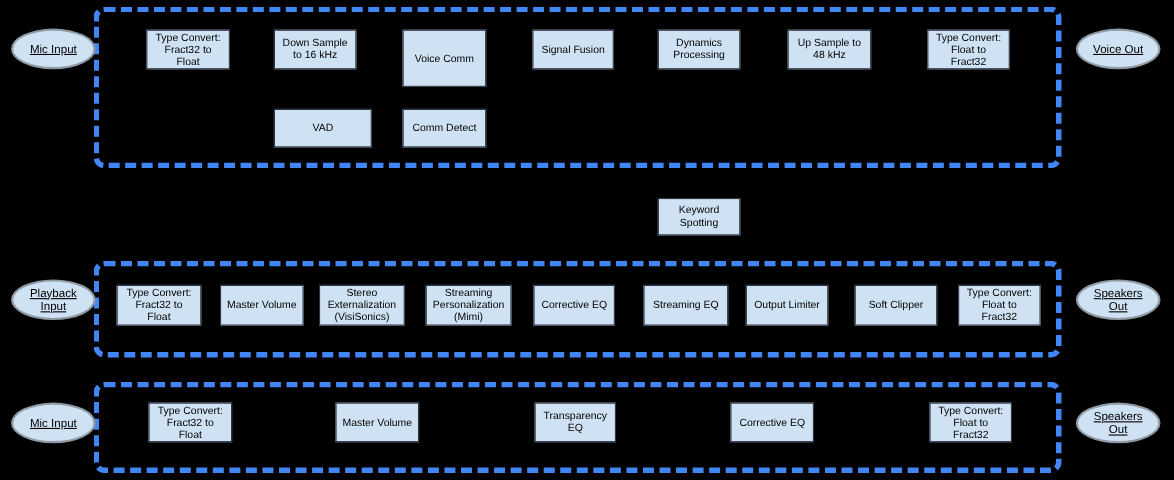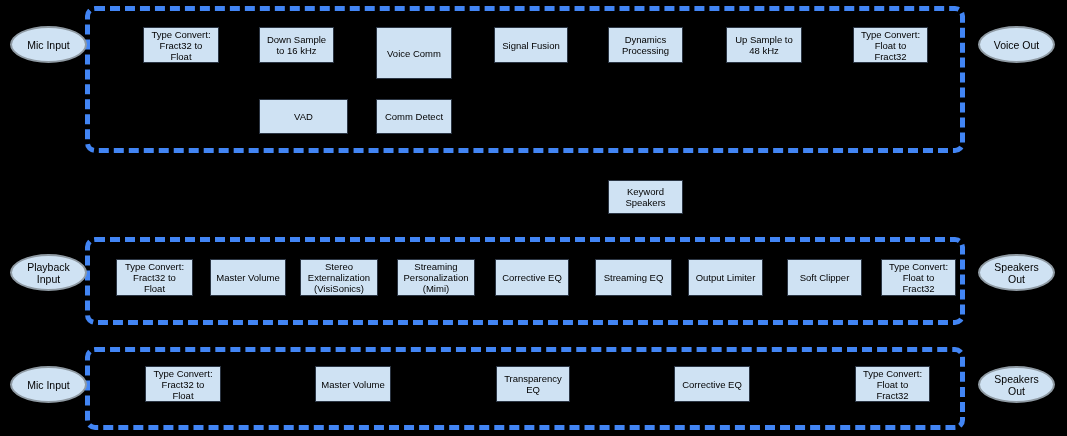--- a/index.html
+++ b/index.html
@@ -20,30 +20,30 @@
     position:absolute;box-sizing:border-box;
     border:5px dashed var(--group-border);
     border-radius:10px;background:transparent;
   }
   .blk{
     position:absolute;box-sizing:border-box;
     background:var(--block-fill);
     border:1px solid var(--block-border);
     color:#000;font-size:9.5px;line-height:11px;
     display:flex;align-items:center;justify-content:center;
-    text-align:center;white-space:pre-line;margin-left:10px;
+    text-align:center;white-space:pre-line;
   }
   .ell{
     position:absolute;box-sizing:border-box;width:77px;height:37px;
     background:var(--ellipse-fill);
     border:2px solid var(--ellipse-border);
     border-radius:50%;
     color:#000;font-size:10.5px;line-height:12px;
     display:flex;align-items:center;justify-content:center;
-    text-align:center;white-space:pre-line;
+    text-align:center;white-space:pre-line;text-decoration:underline;
   }
 </style>
 </head>
 <body>
 
 <div class="stage">
 
   <div class="grp" style="left:85px;top:6px;width:880px;height:147px"></div>
   <div class="grp" style="left:85px;top:237px;width:880px;height:88px"></div>
   <div class="grp" style="left:85px;top:347px;width:880px;height:83px"></div>
@@ -63,21 +63,21 @@
   <div class="blk" style="left:716px;top:27px;width:76px;height:36px">Up Sample to
 48 kHz</div>
   <div class="blk" style="left:843px;top:27px;width:75px;height:36px">Type Convert:
 Float to
 Fract32</div>
 
   <div class="blk" style="left:249px;top:99px;width:89px;height:35px">VAD</div>
   <div class="blk" style="left:366px;top:99px;width:76px;height:35px">Comm Detect</div>
 
   <div class="blk" style="left:598px;top:180px;width:75px;height:34px">Keyword
-Speakers</div>
+Spotting</div>
 
   <div class="ell" style="left:10px;top:254px">Playback
 Input</div>
   <div class="ell" style="left:978px;top:254px">Speakers
 Out</div>
 
   <div class="blk" style="left:106px;top:259px;width:77px;height:37px">Type Convert:
 Fract32 to
 Float</div>
   <div class="blk" style="left:200px;top:259px;width:76px;height:37px">Master Volume</div>

